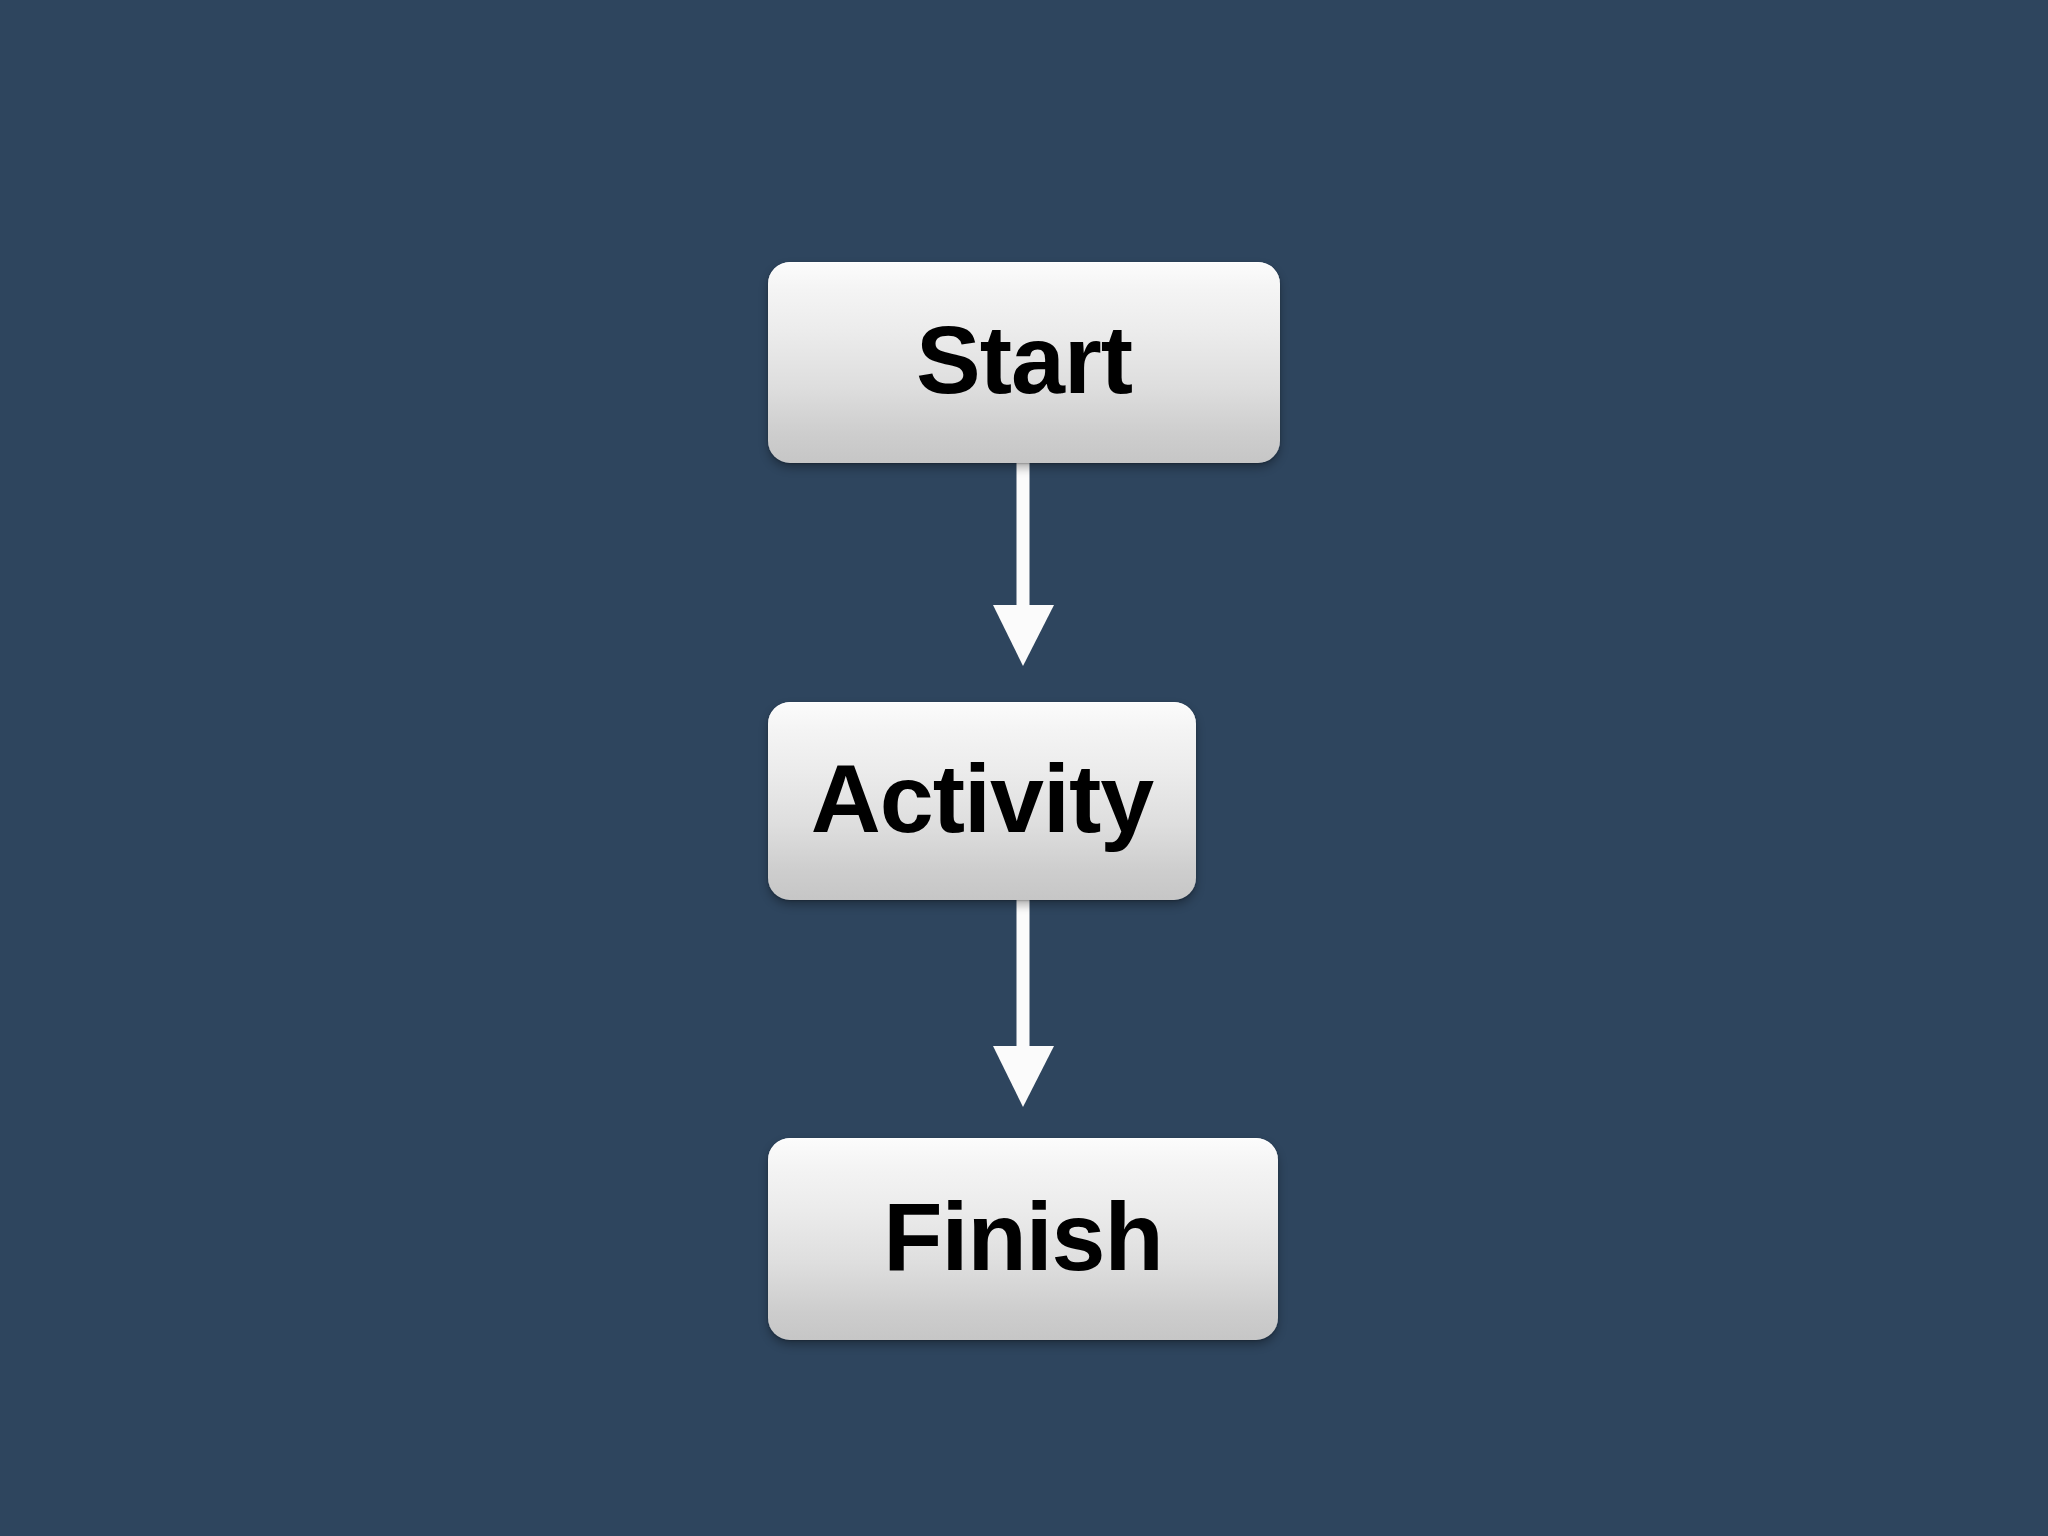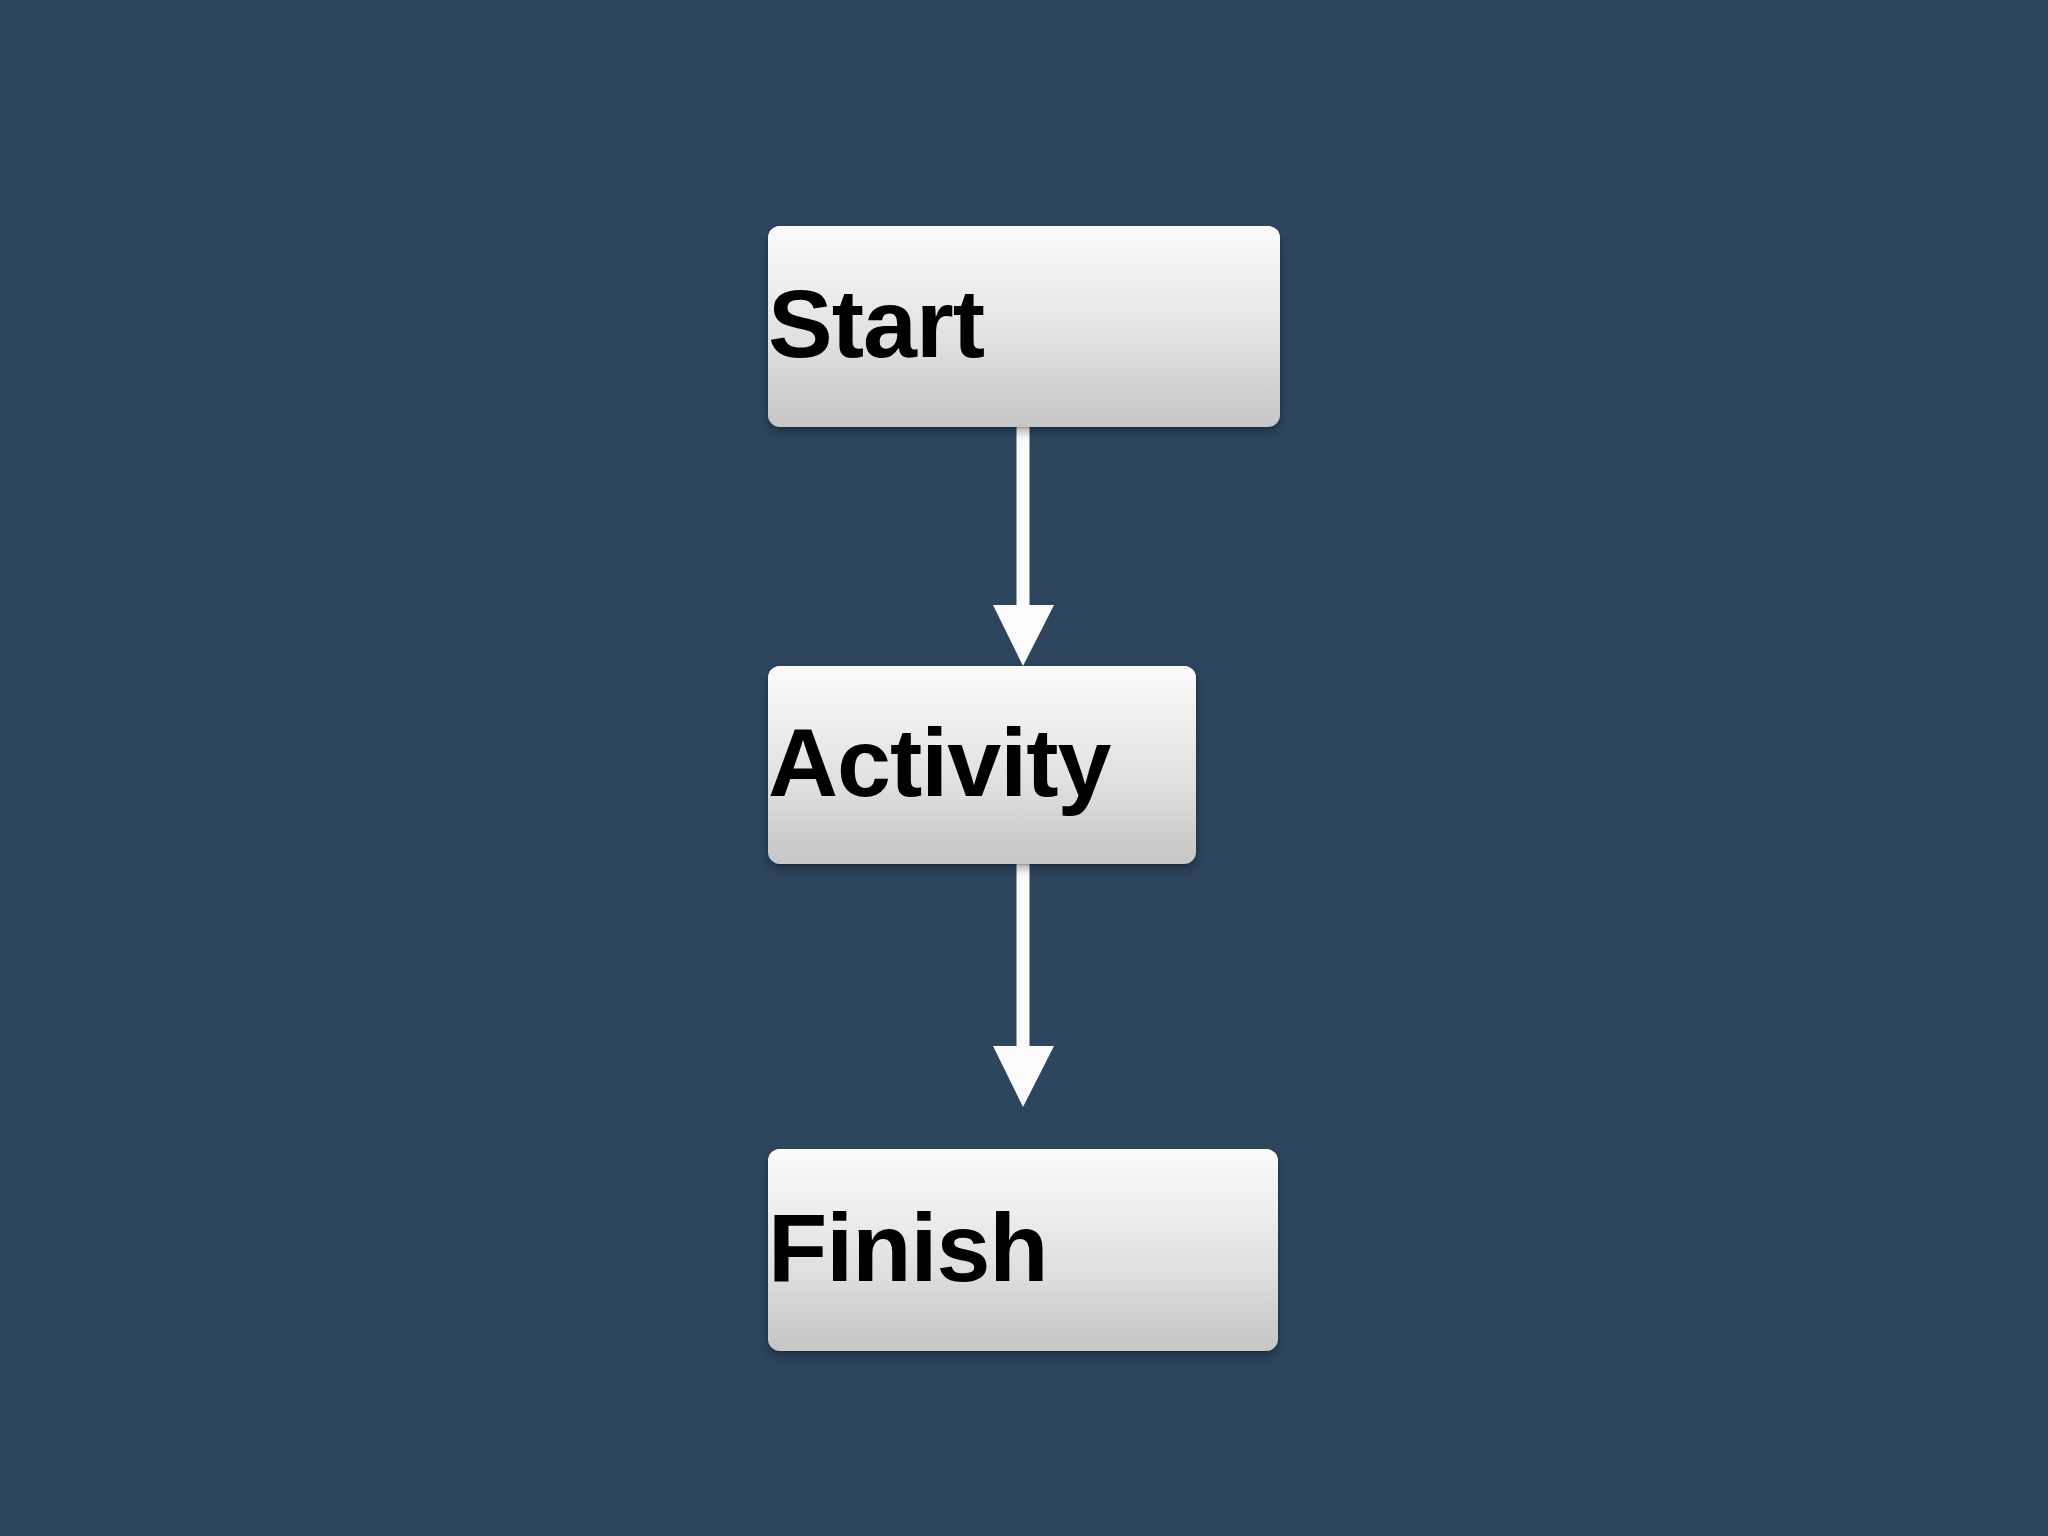--- a/index.html
+++ b/index.html
@@ -18,50 +18,52 @@
     position: relative;
     width: 2048px;
     height: 1536px;
     background: #2e455e;
   }
 
   
   .node {
     position: absolute;
     box-sizing: border-box;
-    border-radius: 12px;
+    border-radius: 22px;
     background: linear-gradient(to bottom,
                 #fcfcfc 0%,
                 #f4f4f4 14%,
                 #ececec 34%,
                 #dedede 62%,
                 #cdcdcd 86%,
                 #c6c6c6 100%);
     box-shadow: 0 5px 10px rgba(0,0,0,0.30),
                 0 1px 2px rgba(0,0,0,0.22),
                 inset 0 1px 0 rgba(255,255,255,0.85);
     display: flex;
     align-items: center;
+    justify-content: center;
+    margin-top: 36px;
   }
 
   .node-label {
     color: #000000;
     font-family: "Liberation Sans", sans-serif;
     font-weight: bold;
     font-size: 97px;
     line-height: 1;
     letter-spacing: -1px;
     white-space: nowrap;
     user-select: none;
     transform: translateY(-3px);
   }
 
   #node-start    { left: 768px; top: 226px;  width: 512px; height: 201px; }
   #node-activity { left: 768px; top: 666px;  width: 428px; height: 198px; }
-  #node-finish   { left: 768px; top: 1149px; width: 510px; height: 202px; }
+  #node-finish   { left: 768px; top: 1102px; width: 510px; height: 202px; }
 
   
   .edge-svg {
     position: absolute;
     left: 0;
     top: 0;
     width: 2048px;
     height: 1536px;
     pointer-events: none;
     overflow: visible;

